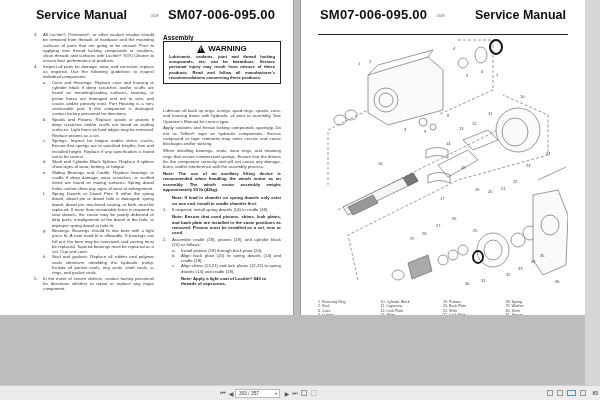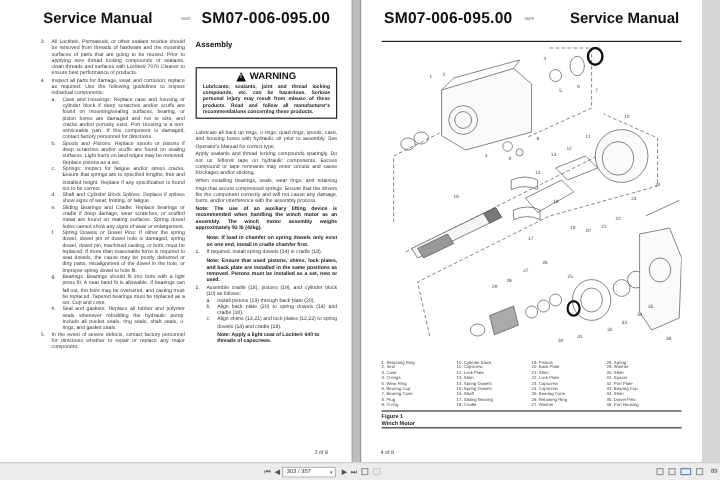--- a/index.html
+++ b/index.html
@@ -1,18 +1,18 @@
 <!DOCTYPE html>
 <html><head>
 <meta charset="utf-8">
 <style>
   * { box-sizing: border-box; margin: 0; padding: 0; }
   html, body { width: 600px; height: 400px; overflow: hidden; background: #c9c9c9; font-family: "Liberation Sans", sans-serif; }
   .viewer { position: relative; width: 600px; height: 400px; background: #bdbdbd; }
-  .page { position: absolute; top: 0; background: #fff; height: 385px; overflow: hidden; }
+  .page { position: absolute; top: 0; background: #fff; height: 315px; overflow: hidden; }
   .page-left { left: 0; width: 294px; border-right: 1px solid #999; }
   .page-right { left: 300px; width: 285px; border-left: 1px solid #999; }
   .scroll-gap { position: absolute; left: 585px; top: 0; width: 15px; height: 385px; background: #d6d6d6; }
   .hdr-title { position: absolute; font-weight: bold; font-size: 12.5px; color: #111; }
   .hdr-code { position: absolute; font-weight: bold; font-size: 13px; color: #111; letter-spacing: 0.2px; }
   .hdr-small { position: absolute; font-size: 3.5px; color: #666; }
   .col { position: absolute; font-size: 4.3px; line-height: 5.3px; color: #333; }
   .col p { margin-bottom: 1.6px; }
   .item { display: flex; }
   .item .num { width: 9px; flex: none; }
@@ -91,21 +91,21 @@
             <span class="txt">Seal and gaskets: Replace all rubber and polymer seals whenever rebuilding the hydraulic pump. Include all pocket seals, ring seals, shaft seals, o-rings, and gasket seals.</span>
           </div>
       </div>
       <div class="item">
         <span class="num">5.</span>
         <span class="txt">In the event of severe defects, contact factory personnel for directions whether to repair or replace any major component.</span>
       </div>
     </div>
 
     <div class="sec-title" style="left:163px; top:34px;">Assembly</div>
-    <div class="warn-box" style="left:163px; top:56px; width:118px;">
+    <div class="warn-box" style="left:163px; top:41px; width:118px;">
       <div class="warn-head">
         <span class="warn-tri"></span>
         <span>WARNING</span>
       </div>
       <div class="warn-body">Lubricants, sealants, joint and thread locking compounds, etc. can be hazardous. Serious personal injury may result from misuse of these products. Read and follow all manufacturer's recommendations concerning these products.</div>
     </div>
     <div class="col" style="left:163px; top:108px; width:118px;">
       <p style="text-align:justify">Lubricate all back up rings, o-rings, quad rings, spools, case, and housing bores with hydraulic oil prior to assembly. See Operator's Manual for correct type.</p>
       <p style="text-align:justify">Apply sealants and thread locking compounds sparingly. Do not us Teflon® tape on hydraulic components. Excess compound or tape remnants may enter circuits and cause blockages and/or sticking.</p>
       <p style="text-align:justify">When installing bearings, seals, wear rings, and retaining rings that secure compressed springs. Ensure that the drivers fits the component correctly and will not cause any damage, burrs, and/or interference with the assembly process.</p>

